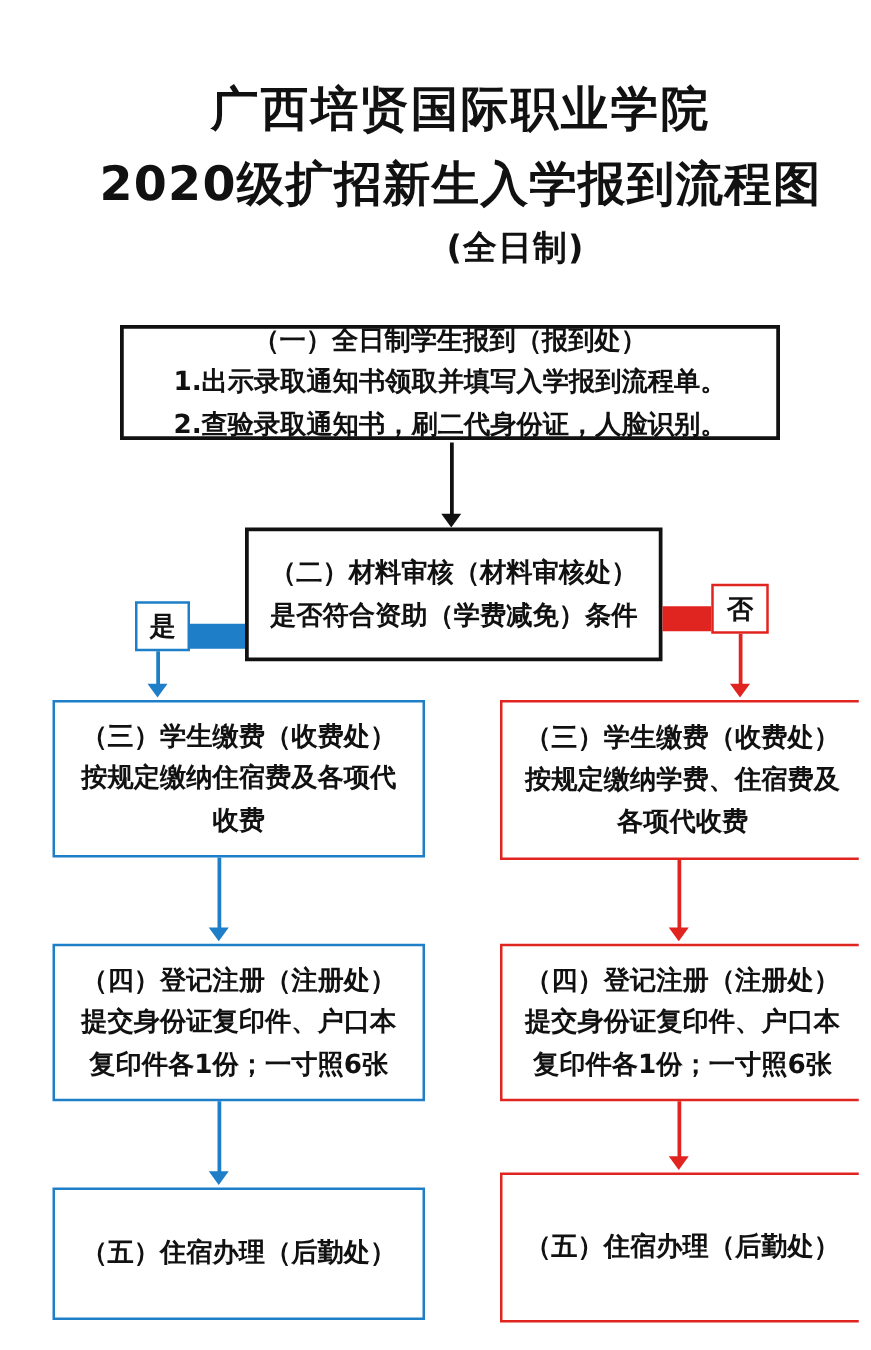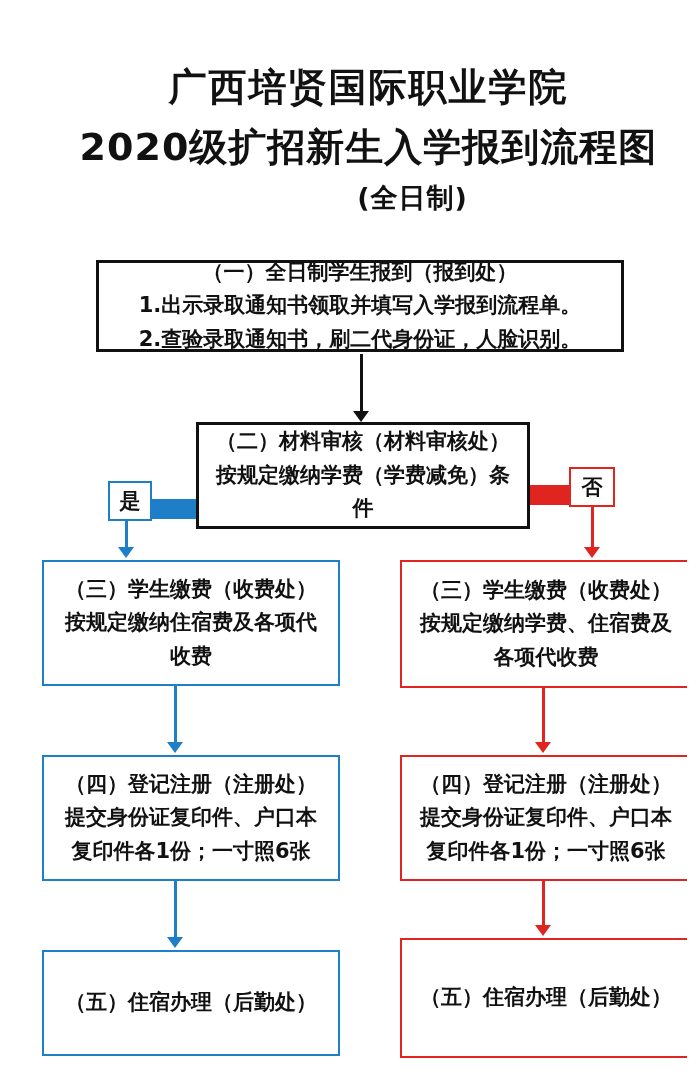--- a/index.html
+++ b/index.html
@@ -84,21 +84,21 @@
   <div class="box black" style="left:76px; top:204px; width:528px; height:92px;margin-top:36px;">
     <div class="boxtext">（一）全日制学生报到（报到处）
 1.出示录取通知书领取并填写入学报到流程单。
 2.查验录取通知书，刷二代身份证，人脸识别。</div>
   </div>
 
   <div class="varrow" style="left:341px; top:334px; height:68px; --c:#111111;"></div>
 
   <div class="box black" style="left:176px; top:402px; width:334px; height:107px;">
     <div class="boxtext">（二）材料审核（材料审核处）
-按规定缴纳学费（学费减免）条件</div>
+是否符合资助（学费减免）条件</div>
   </div>
 
   <div class="box blue small" style="left:88px; top:461px; width:44px; height:40px;">
     <div class="boxtext">是</div>
   </div>
   <div class="hline" style="left:132px; top:479px; width:44px; background:#1e7ec8;"></div>
   <div class="varrow" style="left:106px; top:501px; height:37px; --c:#1e7ec8;"></div>
 
   <div class="box red small" style="left:549px; top:447px; width:46px; height:40px;">
     <div class="boxtext">否</div>

